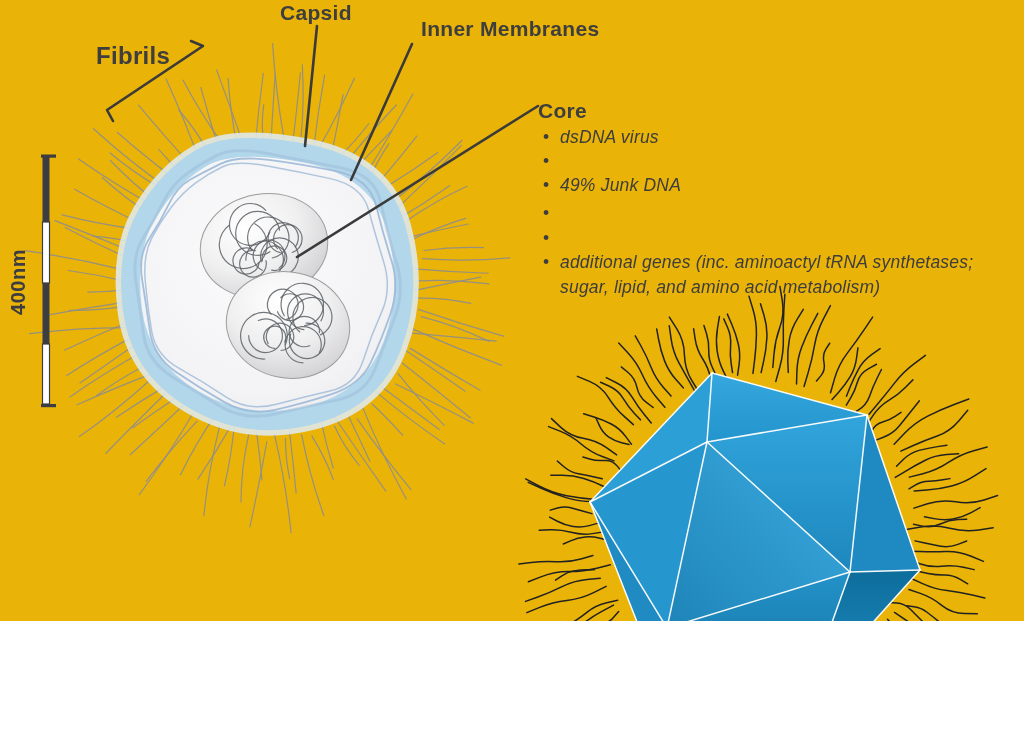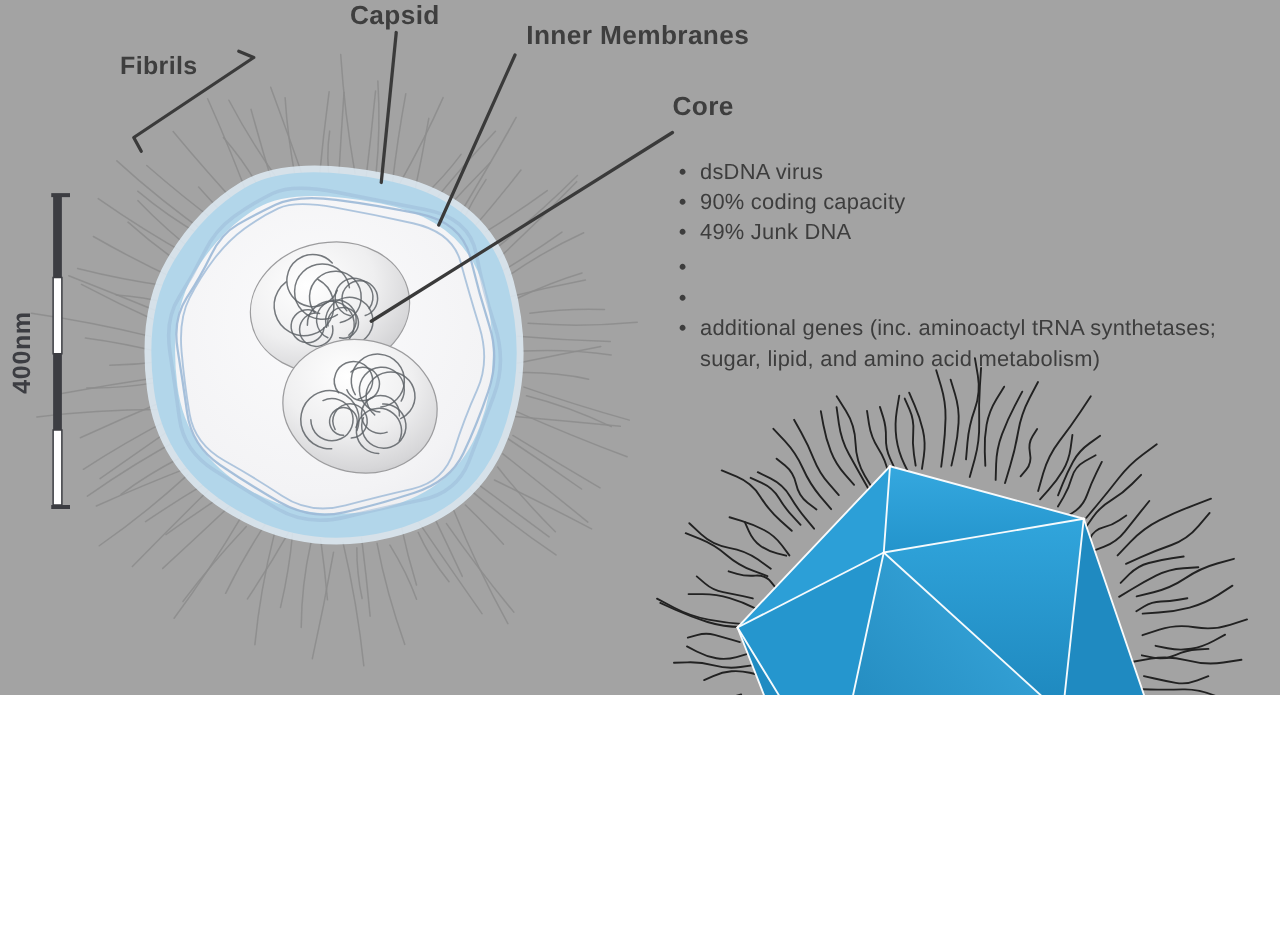--- a/index.html
+++ b/index.html
@@ -1,30 +1,30 @@
 <!DOCTYPE html>
 <html><head>
 <meta charset="utf-8">
 <title>Virus Diagram</title>
 <style>
   html,body{margin:0;padding:0;background:#fff;}
-  .canvas{position:relative;width:1024px;height:556px;background:#a3a3a3;overflow:hidden;
+  .canvas{position:relative;width:1024px;height:621px;background:#eab308;overflow:hidden;
           font-family:"Liberation Sans",sans-serif;}
   svg#art{position:absolute;left:0;top:0;}
   .lbl{position:absolute;font-weight:bold;font-size:21px;color:#3e3e3e;letter-spacing:.3px;white-space:nowrap;}
-  .lbl-fibrils{font-size:20px;}
+  .lbl-fibrils{font-size:24px;}
   .lbl-scale{position:absolute;left:-29px;top:268px;width:100px;height:28px;text-align:center;
              font-weight:bold;font-size:20px;color:#3c3d42;transform:rotate(-90deg);letter-spacing:.5px;}
   .facts{position:absolute;left:543px;width:470px;color:#3d3d3d;font-size:17.5px;letter-spacing:.2px;}
   .facts-primary{top:125px;}
   .facts-genome{top:201px;}
   .fact{display:flex;line-height:24px;}
   .facts-genome .fact{line-height:24.5px;}
   .fact .bullet{flex:0 0 17px;width:17px;}
-  .fact .txt{max-width:441px;}
+  .fact .txt{max-width:441px;font-style:italic;}
 </style>
 </head>
 <body>
 
 <div class="canvas">
 
   <svg id="art" width="1024" height="748" viewBox="0 0 1024 748">
     <defs>
       <radialGradient id="interiorGrad" cx="45%" cy="40%" r="78%">
         <stop offset="0%" stop-color="#fbfbfc"></stop>
@@ -346,32 +346,31 @@
         <polyline points="191,41 203,46 107,110 113,121" fill="none" stroke="#3a3a3a" stroke-width="2.6" stroke-linecap="round" stroke-linejoin="round"></polyline>
       </g>
     </svg>
 
   <div class="lbl" style="left:280px;top:1px">Capsid</div>
 
   <div class="lbl" style="left:421px;top:17px">Inner Membranes</div>
 
   <div class="lbl lbl-fibrils" style="left:96px;top:42px">Fibrils</div>
 
-  <div class="lbl" style="left:538px;top:74px">Core</div>
+  <div class="lbl" style="left:538px;top:99px">Core</div>
 
   <div class="lbl-scale">400nm</div>
 
   <div class="facts facts-primary">
     <div class="fact">
       <span class="bullet">•</span>
       <span class="txt">dsDNA virus</span>
     </div>
     <div class="fact">
       <span class="bullet">•</span>
-      <span class="txt">90% coding capacity</span>
     </div>
     <div class="fact">
       <span class="bullet">•</span>
       <span class="txt">49% Junk DNA</span>
     </div>
   </div>
 
   <div class="facts facts-genome">
     <div class="fact">
       <span class="bullet">•</span>

